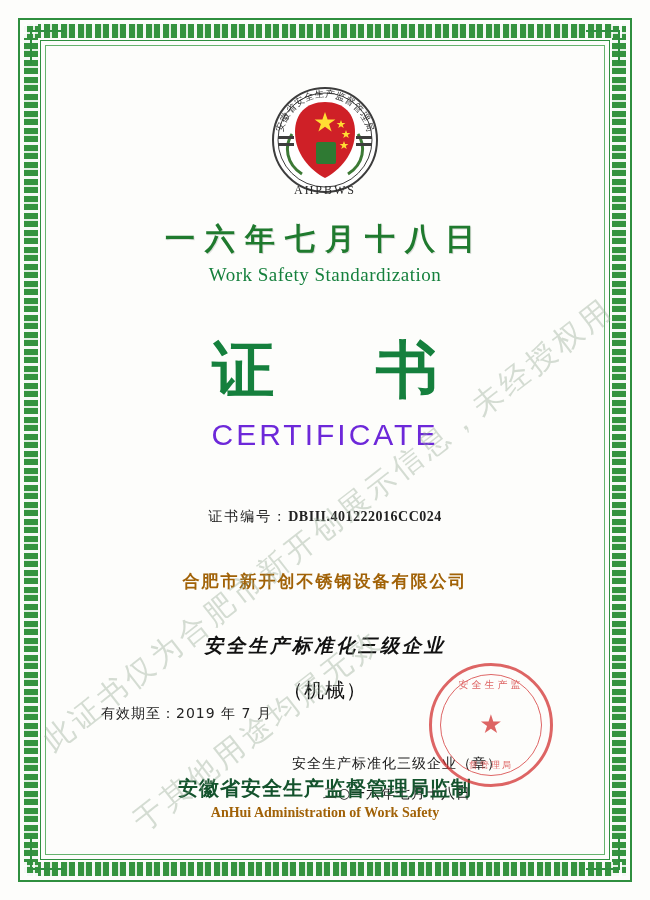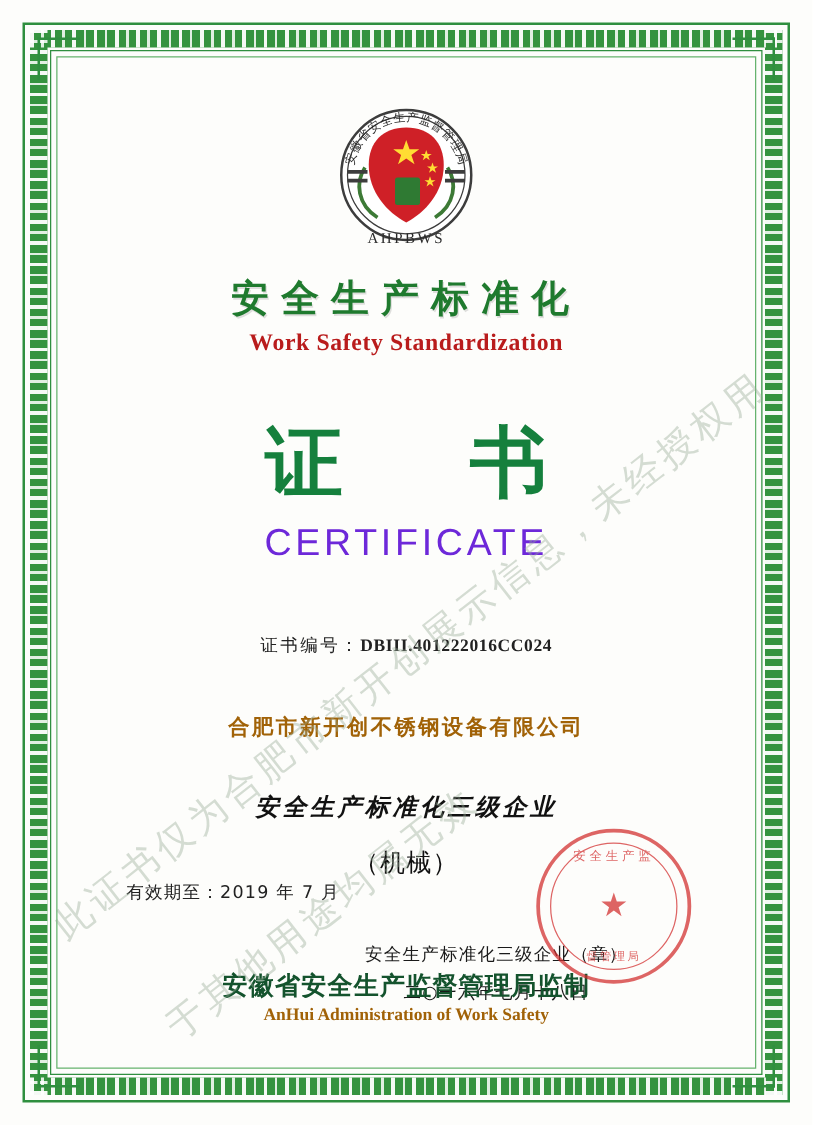--- a/index.html
+++ b/index.html
@@ -121,22 +121,22 @@
     font-size: 30px;
     letter-spacing: 10px;
     color: #1f7a2e;
     font-weight: bold;
     font-family: "DejaVu Sans", sans-serif;
     text-shadow: 1px 1px 0 rgba(0,0,0,0.12);
   }
   .title-en {
     margin-top: 4px;
     font-size: 19px;
-    color: #b91c1c;
-    font-weight: bold;
+    color: #15803d;
+    font-weight: normal;
     letter-spacing: 0.5px;
     font-family: "Liberation Serif", serif;
   }
   .cert-word {
     margin-top: 42px;
     font-size: 62px;
     font-weight: bold;
     letter-spacing: 40px;
     color: #15803d;
     font-family: "DejaVu Sans", sans-serif;
@@ -350,21 +350,21 @@
           <path id="arcTop" d="M 30 58 A 43 43 0 0 1 116 58" fill="none"></path>
           <text font-family="DejaVu Sans, sans-serif" font-size="9.5" fill="#2b2b2b" letter-spacing="0.5">
             <textPath href="#arcTop" startOffset="50%" text-anchor="middle">安徽省安全生产监督管理局</textPath>
           </text>
 
           <text x="73" y="112" text-anchor="middle" font-family="Liberation Serif, serif" font-size="12" fill="#2b2b2b" letter-spacing="2">AHPBWS</text>
         </svg>
       </div>
     </div>
 
-    <div class="title-cn">安全生产标准化</div>
+    <div class="title-cn">一六年七月十八日</div>
     <div class="title-en">Work Safety Standardization</div>
 
     <div class="cert-word">证 书</div>
     <div class="cert-en">CERTIFICATE</div>
 
     <div class="cert-no">
       <span class="label">证书编号：</span><span class="value">DBIII.401222016CC024</span>
     </div>
 
     <div class="company">合肥市新开创不锈钢设备有限公司</div>

